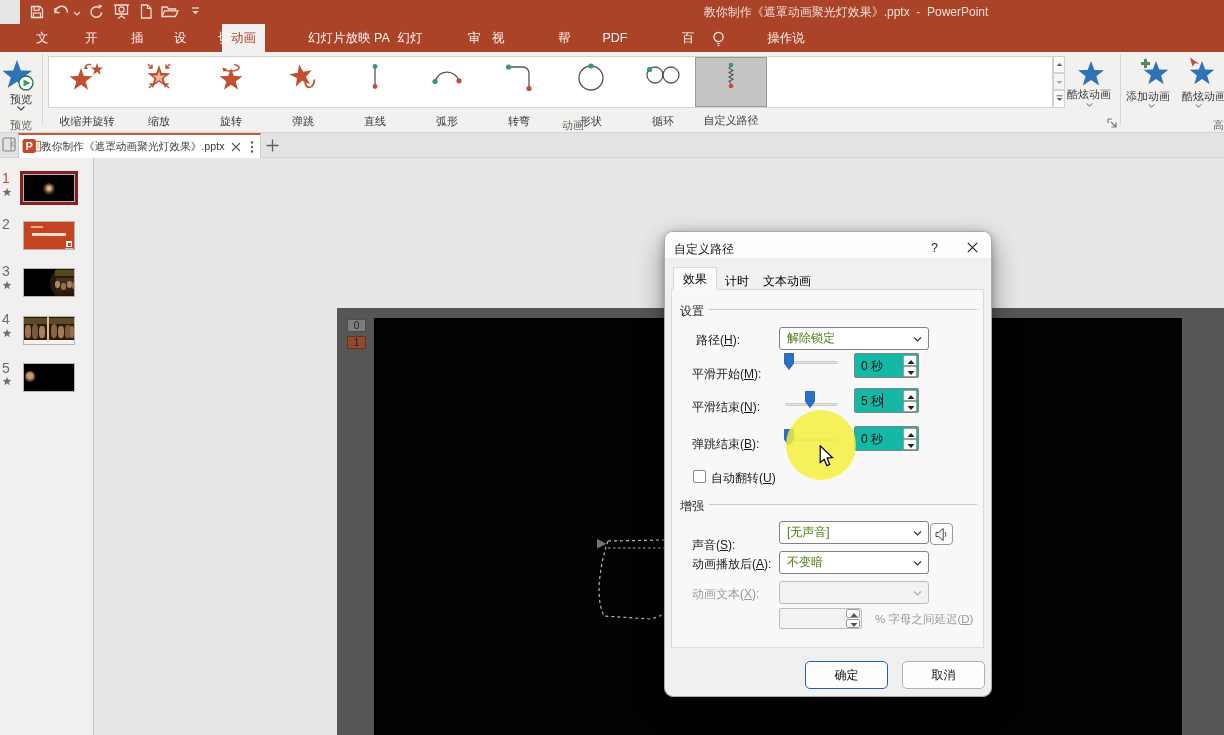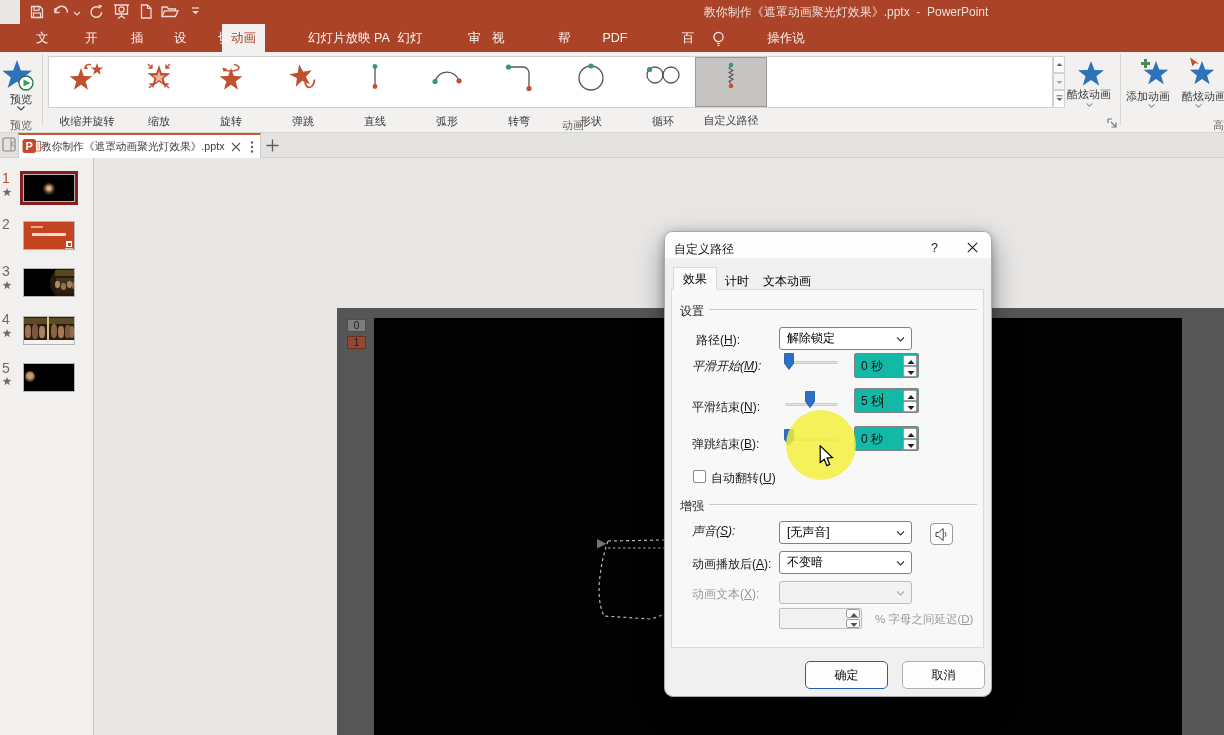--- a/index.html
+++ b/index.html
@@ -37,21 +37,21 @@
 .thumb { position:absolute; left:23px; width:52px; height:29px; background:#000; border:1px solid #b5b3b1; overflow:hidden; }
 
 
 #dialog { position:absolute; left:664px; top:231px; width:328px; height:466px; background:#f0f0f0; border-radius:9px; border:1px solid #aaa; box-shadow:0 10px 28px rgba(0,0,0,0.4), 0 2px 8px rgba(0,0,0,0.25); }
 #dlgtitlestrip { position:absolute; left:0; top:0; width:326px; height:26px; background:#fefefe; border-radius:8px 8px 0 0; }
 #dlginner { position:absolute; left:3px; top:2px; width:325px; height:464px; }
 #dlg-title { position:absolute; left:6px; top:7px; font-size:12px; color:#1a1a1a; }
 .dtab { position:absolute; height:21px; font-size:12px; color:#000000; text-align:center; line-height:22px; top:35px; border:1px solid transparent; }
 #dlg-page { position:absolute; left:3px; top:55px; width:313px; height:359px; background:#f9f8f8; border:1px solid #dcdcdc; }
 .dlabel { font-size:12px; color:#1a1a1a; position:absolute; white-space:nowrap; }
-.dcombo { position:absolute; left:111px; width:133px; height:23px; background:#fff; border:1px solid #828282; border-radius:3px; font-size:12px; color:#000000; line-height:21px; padding-left:7px; }
+.dcombo { position:absolute; left:111px; width:150px; height:23px; background:#fff; border:1px solid #828282; border-radius:3px; font-size:12px; color:#4d7c0f; line-height:21px; padding-left:7px; }
 .dspin { position:absolute; left:186px; width:65px; height:25px; background:#14b8a6; border:1px solid #828282; border-radius:2px; font-size:12px; color:#111;text-align:center; }
 .spinbtn { position:absolute; right:1px; width:14px; height:11px; background:#fdfdfd; border:1px solid #9d9d9d; border-radius:2px; }
 .spinbtn svg { position:absolute; left:3px; top:3px; }
 .track { position:absolute; width:53px; height:3px; background:#e6e6e6; border:1px solid #c9c9c9; border-radius:2px; }
 .thumbmark { position:absolute; width:10px; height:17px; }
 </style>
 </head>
 <body>
 <div id="app">
 
@@ -386,21 +386,21 @@
   <div class="dlabel" style="left:12px;top:69px;">设置</div>
   <div style="position:absolute;left:41px;top:75px;width:268px;height:1px;background:#c9c9c9;"></div>
 
   <div class="dlabel" style="left:28px;top:98px;">路径(<u>H</u>):</div>
   <div class="dcombo" style="top:93px;">解除锁定
     <svg class="chev" width="9" height="9" viewBox="0 0 9 9">
             <path d="M1 2.5 l3.5 3.5 3.5-3.5" fill="none" stroke="#333" stroke-width="1.1"></path>
           </svg>
   </div>
 
-  <div class="dlabel" style="left:24px;top:124px;font-style:italic;">平滑开始(<u>M</u>):</div>
+  <div class="dlabel" style="left:24px;top:132px;">平滑开始(<u>M</u>):</div>
   <div class="track" style="left:117px;top:127px;"></div>
   <svg class="thumbmark" style="left:116px;top:119px;" width="10" height="17" viewBox="0 0 10 17">
           <path d="M0.5 0.5 h9 v10 l-4.5 6 -4.5 -6 z" fill="#2a70c8" stroke="#1b57a0" stroke-width="0.8"></path>
         </svg>
   <div class="dspin" style="top:119px;">
     <span style="position:absolute;left:6px;top:4px;">0 秒</span>
     <div class="spinbtn" style="top:1px;">
             <svg width="8" height="6" viewBox="0 0 8 6">
               <path d="M0.5 5 L4 1 L7.5 5 z" fill="#222"></path>
             </svg>
@@ -450,21 +450,21 @@
             </svg>
           </div>
   </div>
 
   <div style="position:absolute;left:25px;top:236px;width:13px;height:13px;background:#fff;border:1px solid #8a8a8a;border-radius:2px;"></div>
   <div class="dlabel" style="left:43px;top:236px;">自动翻转(<u>U</u>)</div>
 
   <div class="dlabel" style="left:12px;top:264px;">增强</div>
   <div style="position:absolute;left:41px;top:270px;width:268px;height:1px;background:#c9c9c9;"></div>
 
-  <div class="dlabel" style="left:24px;top:289px;font-style:italic;">声音(<u>S</u>):</div>
+  <div class="dlabel" style="left:24px;top:303px;">声音(<u>S</u>):</div>
   <div class="dcombo" style="top:287px;">[无声音]
     <svg class="chev" width="9" height="9" viewBox="0 0 9 9">
             <path d="M1 2.5 l3.5 3.5 3.5-3.5" fill="none" stroke="#333" stroke-width="1.1"></path>
           </svg>
   </div>
   <div style="position:absolute;left:262px;top:289px;width:23px;height:22px;background:#fdfdfd;border:1px solid #9a9a9a;border-radius:4px;">
     <svg style="position:absolute;left:4px;top:3px;" width="14" height="15" viewBox="0 0 14 15">
       <path d="M1 5.5 h2.6 l4.6 -4 v12 l-4.6 -4 h-2.6 z" fill="none" stroke="#444" stroke-width="1"></path>
       <path d="M10.2 5.2 a4.2 4.2 0 0 1 0 4.6" fill="none" stroke="#444" stroke-width="1"></path>
     </svg>

